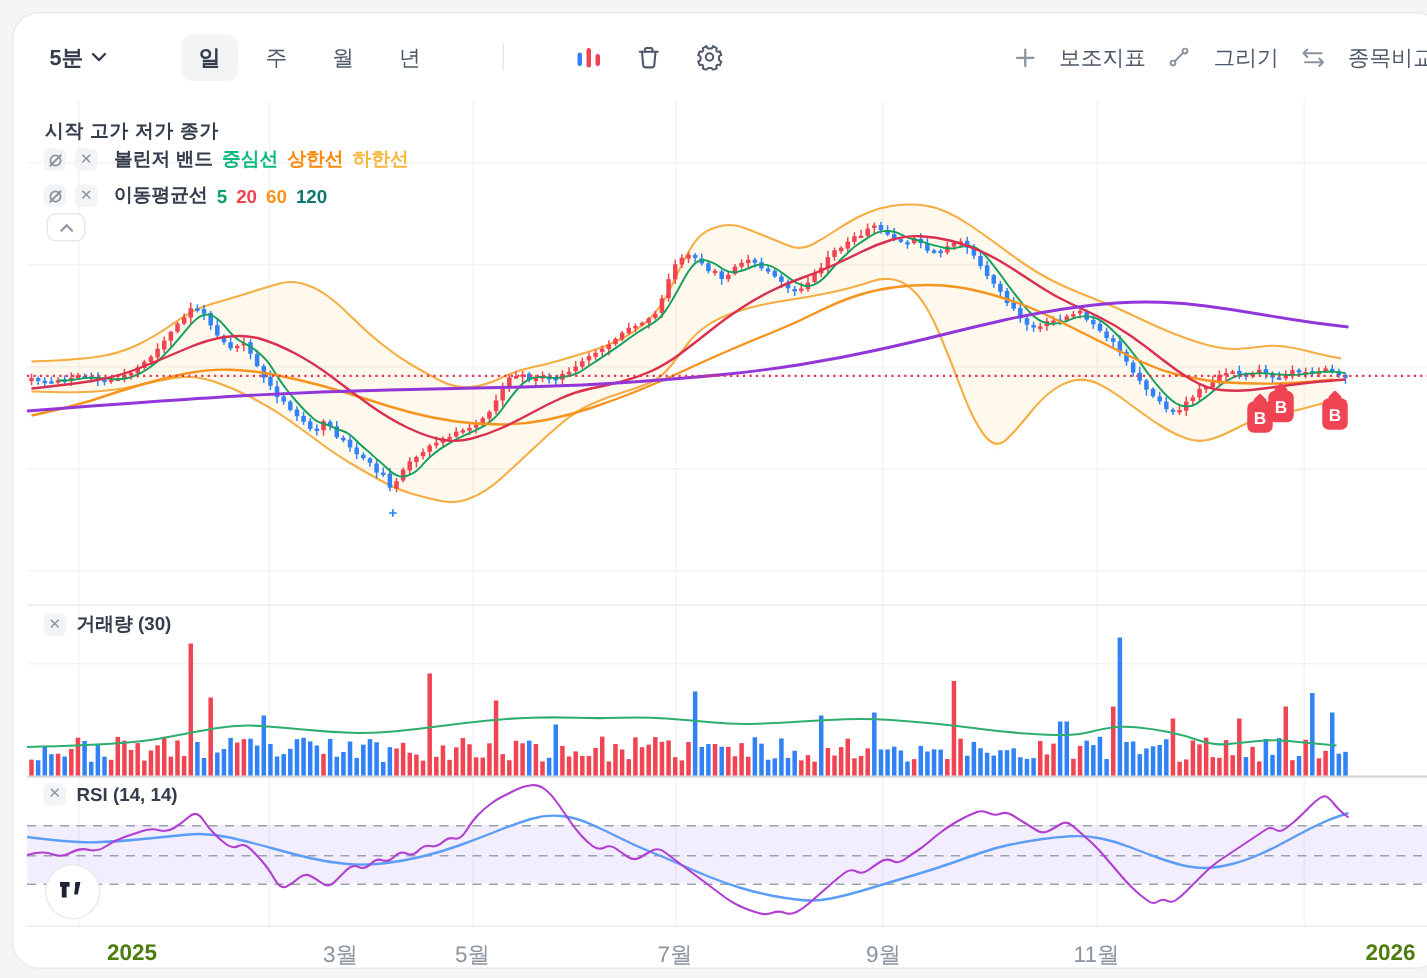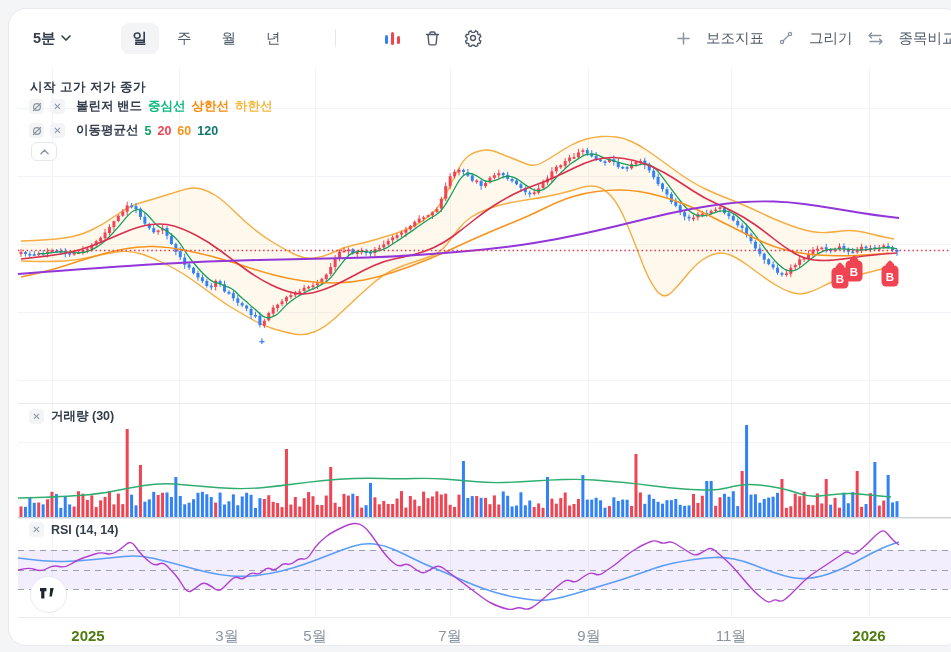--- a/index.html
+++ b/index.html
@@ -805,15 +805,15 @@
     </svg>
   </div>
 
   <div class="axis" id="x-axis">
       <span class="year" style="left: 34px;">2025</span>
       <span style="left: 161px; margin-left: 48px;">3월</span>
       <span style="left: 297px;">5월</span>
       <span style="left: 432px;">7월</span>
       <span style="left: 571px;">9월</span>
       <span style="left: 713px;">11월</span>
-      <span class="year" style="left: 815px; text-align: right;">2026</span>
+      <span class="year" style="left: 873px; text-align: right;">2026</span>
     </div>
 </div>
 
 </body></html>

